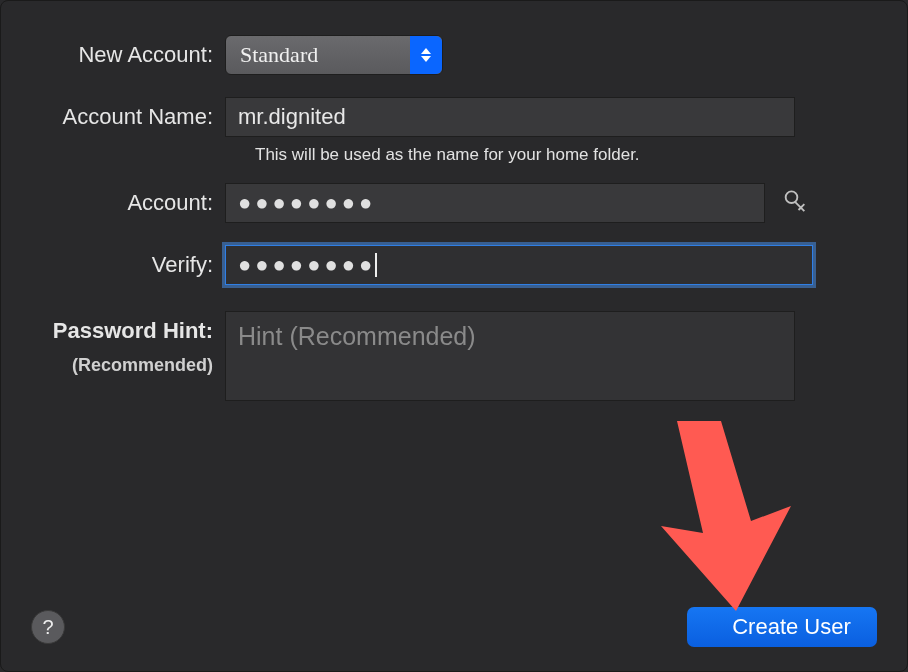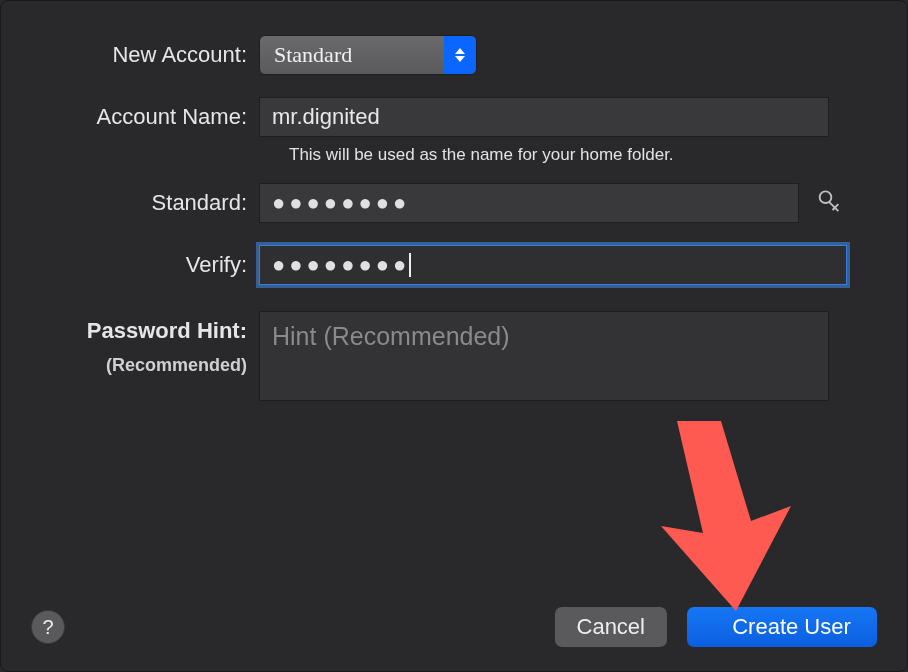--- a/index.html
+++ b/index.html
@@ -19,21 +19,21 @@
       border-radius: 8px;
       position: relative;
       padding-top: 24px;
     }
     .form-row {
       display: flex;
       align-items: flex-start;
       margin-bottom: 22px;
     }
     .form-label {
-      width: 258px;
+      width: 224px;
       text-align: right;
       padding-right: 12px;
       color: #e6e6e6;
       font-size: 22px;
       line-height: 40px;
     }
     .form-label.tall { line-height: 40px; }
     .sub-label {
       display: block;
       font-size: 18px;
@@ -230,21 +230,21 @@
 
   <div class="form-row" style="margin-bottom:8px;">
     <div class="form-label">Account Name:</div>
     <div class="form-control-col">
       <input type="text" class="text-input" value="mr.dignited" style="">
       <div class="helper-text">This will be used as the name for your home folder.</div>
     </div>
   </div>
 
   <div class="form-row" style="margin-top:18px;">
-    <div class="form-label">Standard:</div>
+    <div class="form-label">Account:</div>
     <div class="form-control-col">
       <div class="pwd-display">
         <span class="dots">●●●●●●●●</span>
       </div>
       <span class="key-icon">
         <svg viewBox="0 0 24 24" width="28" height="28" fill="none" stroke="#c0c0c0" stroke-width="1.6">
           <circle cx="9" cy="7" r="5"></circle>
           <path d="M12 11 L20 19 M17 16 L20 13 M15 18 L18 15"></path>
         </svg>
       </span>
@@ -271,21 +271,20 @@
     <div class="form-control-col">
       <textarea class="textarea-input" placeholder="Hint (Recommended)" style=""></textarea>
     </div>
   </div>
 
   <div class="bottom-bar">
     <div class="help-button">
       <span>?</span>
     </div>
     <div class="spacer"></div>
-    <button class="btn cancel">Cancel</button>
     <button class="btn primary">Create User</button>
   </div>
 
   <svg class="arrow-overlay" viewBox="0 0 150 190">
     <g fill="#ff5a52">
       <polygon points="36,0 80,0 110,100 150,85 95,190 20,105 62,112"></polygon>
     </g>
   </svg>
 
 </div>

